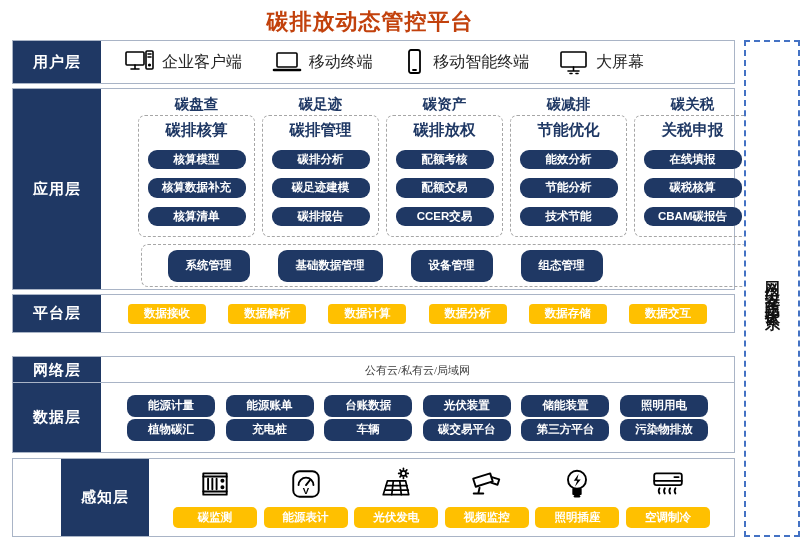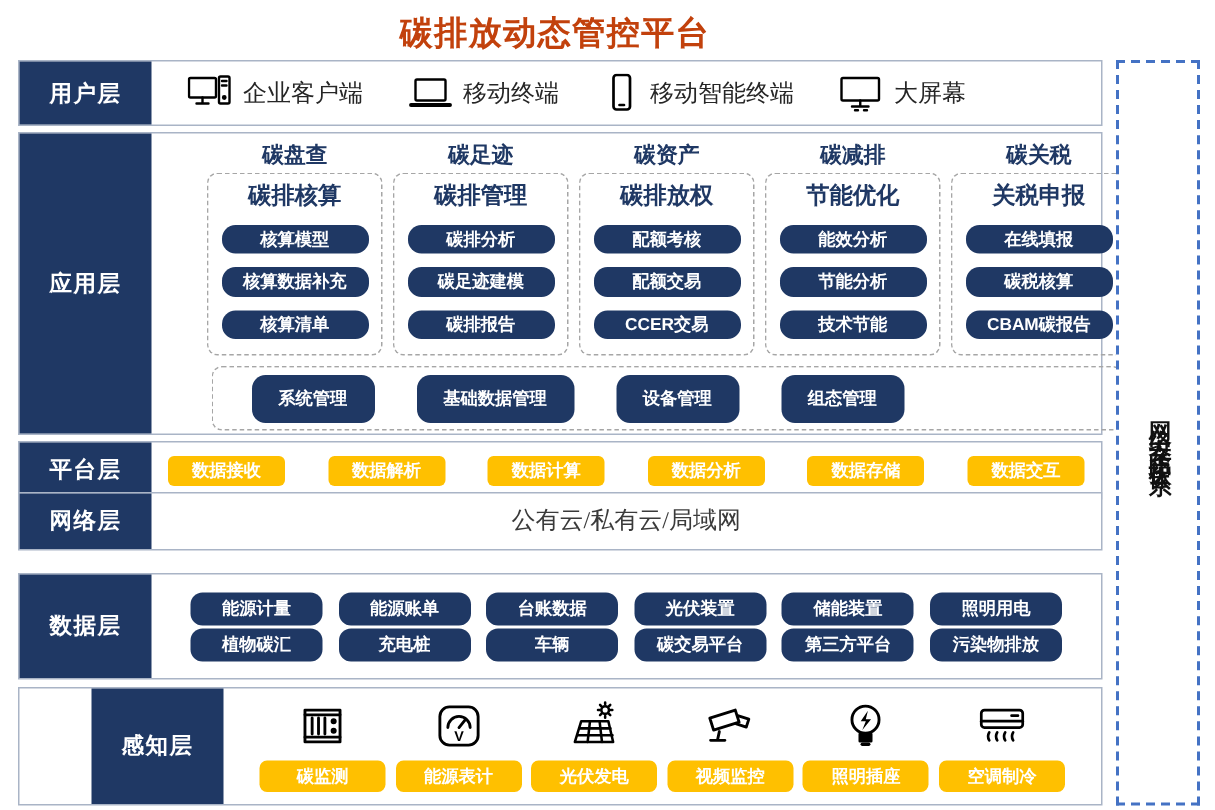--- a/index.html
+++ b/index.html
@@ -40,30 +40,30 @@
     align-items:center; justify-content:center; white-space:nowrap;
     font-family:"Liberation Sans","DejaVu Sans",sans-serif; }
   .common-box { margin:7px 2px 0 3px; border:1.5px dashed #a6a6a6; border-radius:7px;
     height:43px; display:flex; align-items:center; justify-content:center; gap:28px;
     padding-right:120px; }
   .common-box .navy-btn { width:auto; padding:16px 18px; height:23px; }
 
   
   .row-platform { top:294px; height:39px; }
   .row-platform .layer-content { display:flex; align-items:center;
-    justify-content:space-between; padding:0 11px; }
+    justify-content:space-between; padding:0 27px; }
   .gold-chip { background:#ffc000; color:#fff; font-size:11.5px; font-weight:bold;
     border:none; border-radius:4px; width:78px; height:20px; display:flex;
     align-items:center; justify-content:center; white-space:nowrap;
     font-family:"Liberation Sans","DejaVu Sans",sans-serif; }
 
   
-  .row-network { top:328px; height:39px;font-family:Liberation Serif, serif; }
+  .row-network { top:356px; height:29px;font-family:Liberation Serif, serif; }
   .row-network .layer-content { display:flex; align-items:center; justify-content:center; }
-  .network-text { font-size:16px; color:#3a3a3a; }
+  .network-text { font-size:11px; color:#3a3a3a; }
 
   
   .row-data { top:382px; height:71px; }
   .row-data .layer-content { display:flex; flex-direction:column; justify-content:center;
     gap:2px; padding:0 26px; }
   .data-line { display:flex; justify-content:space-between; }
   .data-line .navy-btn { width:88px; height:22px; border-radius:8px; }
 
   
   .row-perception { top:458px; height:79px;padding-left:48px; }

